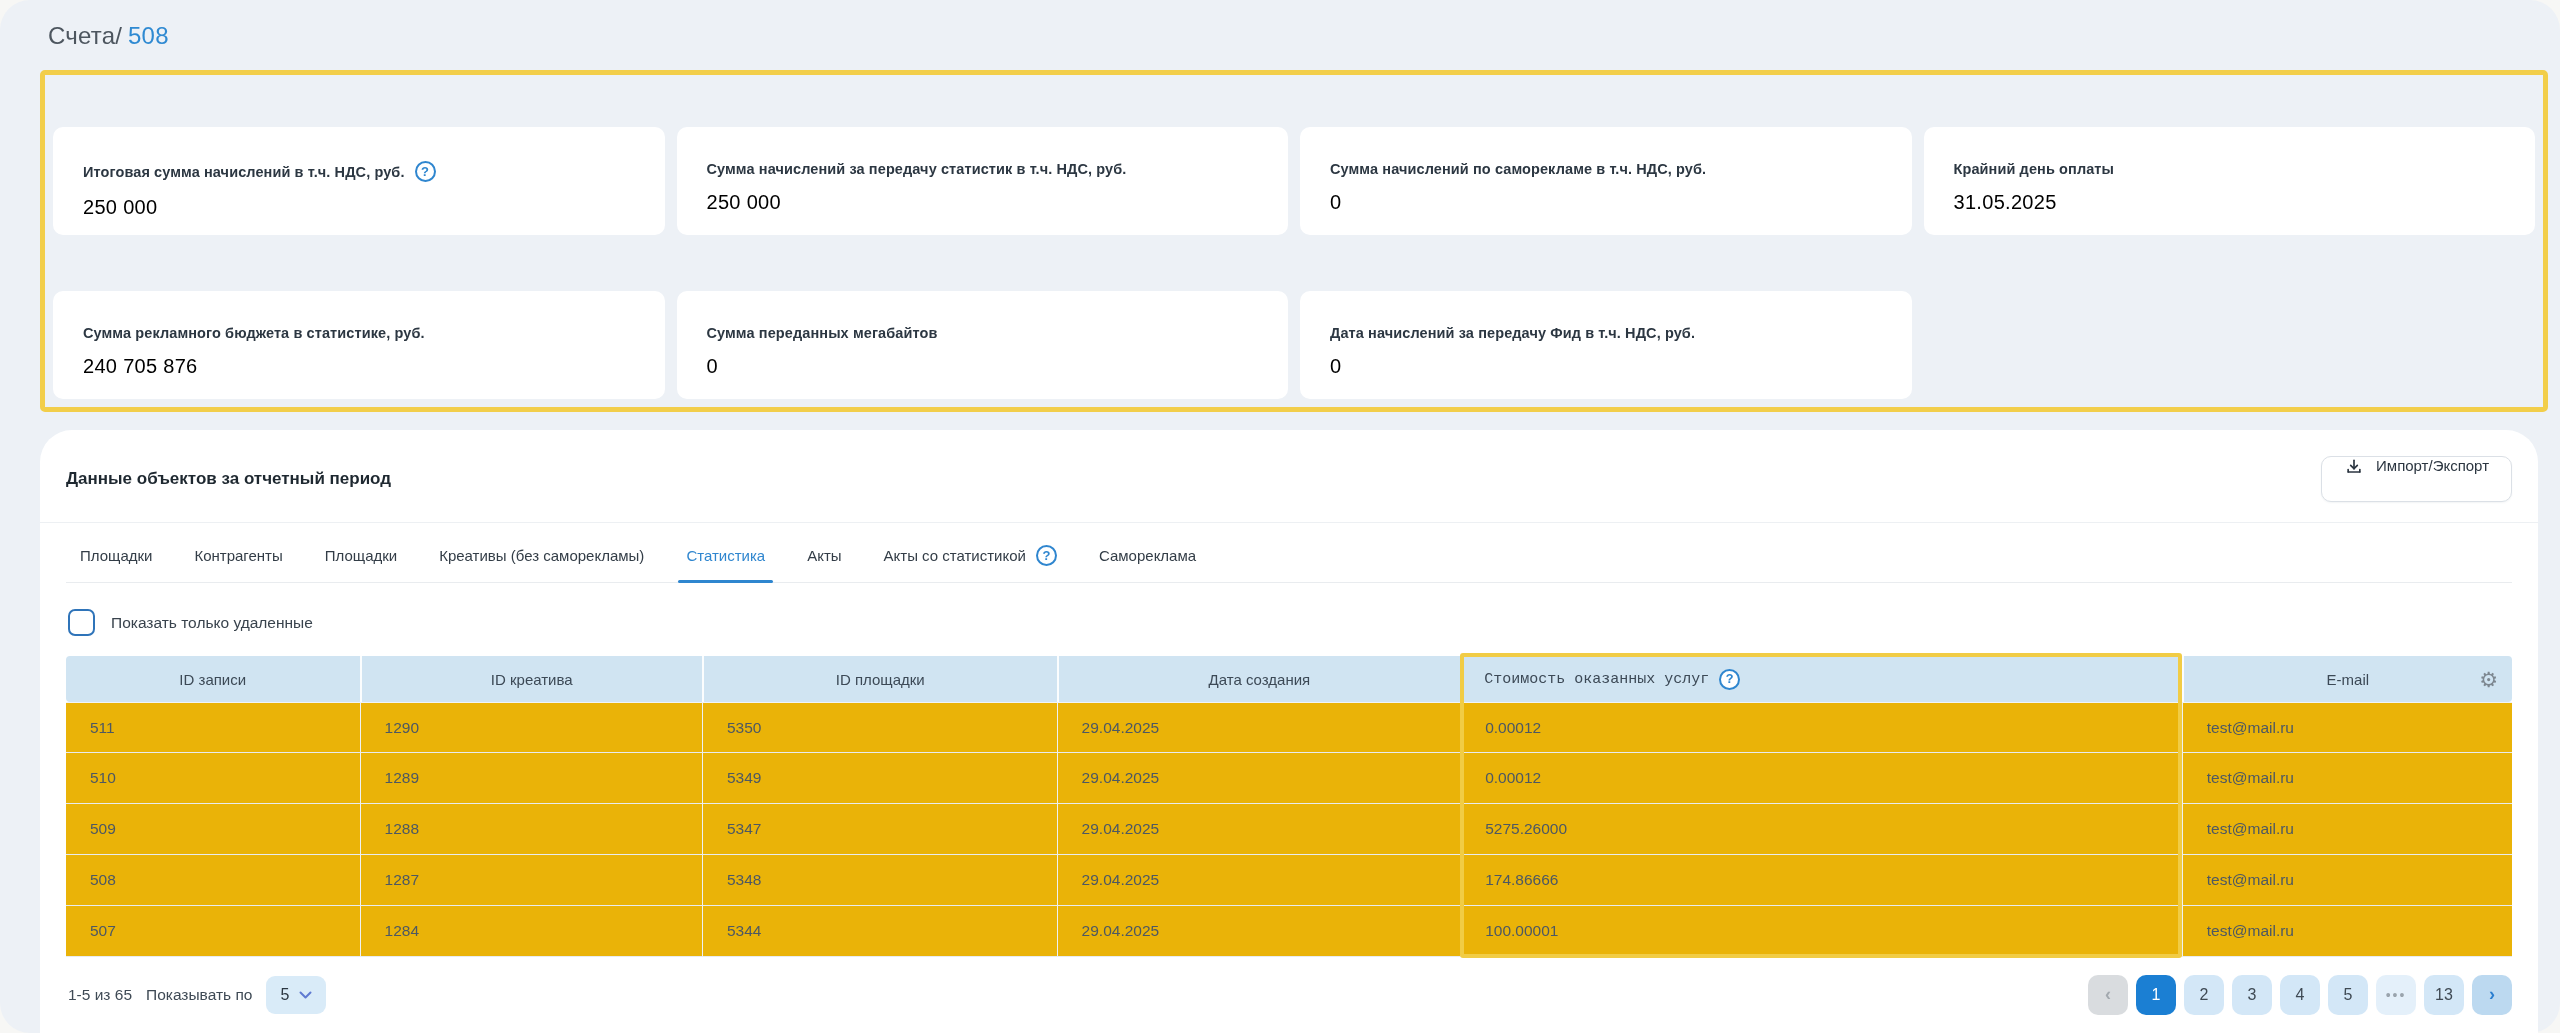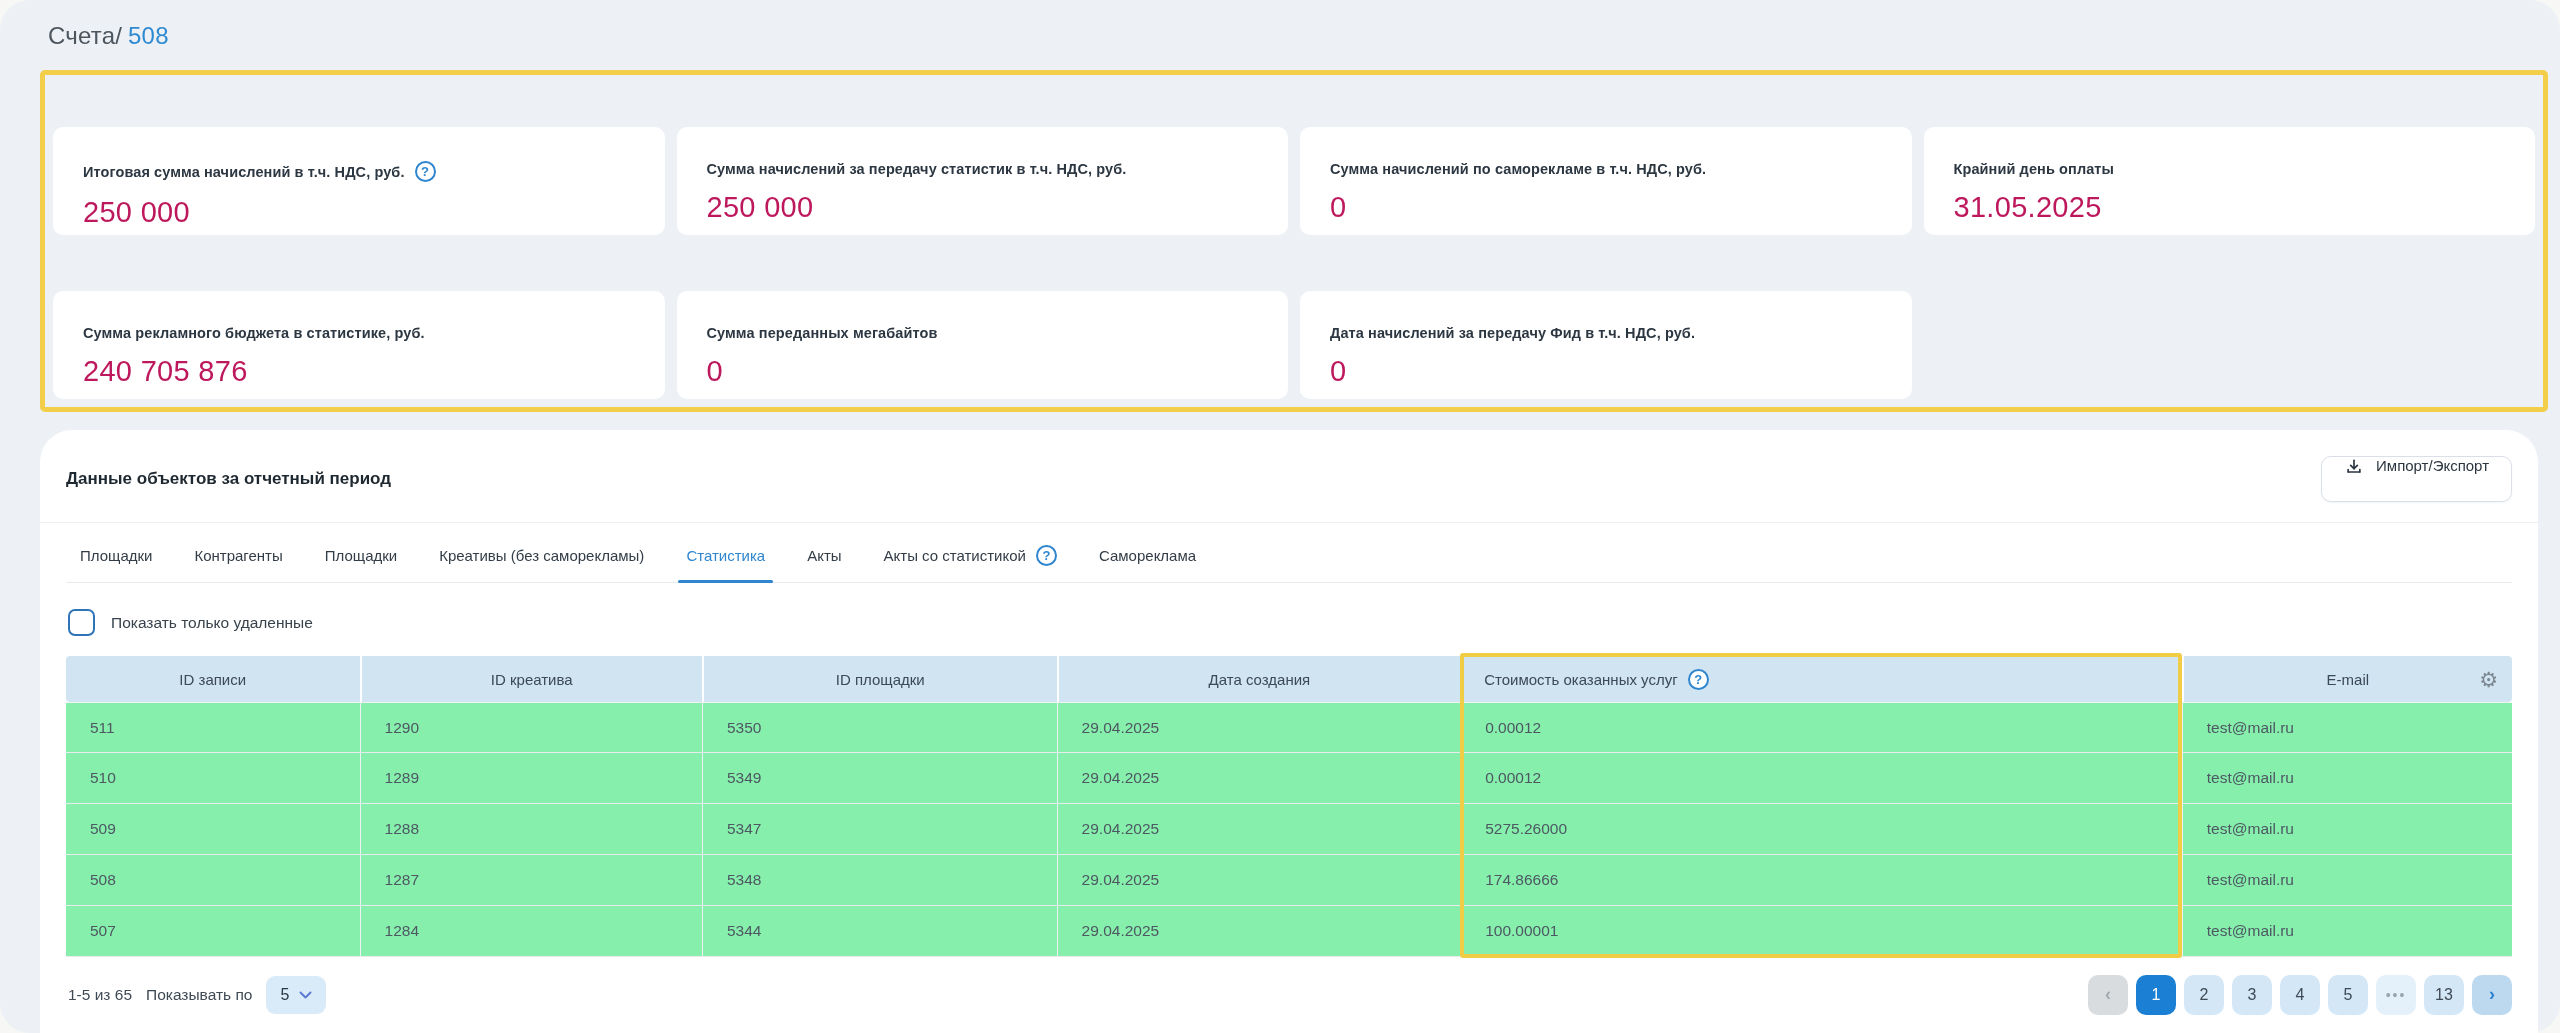--- a/index.html
+++ b/index.html
@@ -35,21 +35,21 @@
     gap: 12px;
   }
   .card {
     background: #ffffff;
     border-radius: 10px;
     padding: 34px 30px 0 30px;
     margin-top: 44px;
   }
   .card-label-row { display: flex; align-items: center; gap: 10px; }
   .card-label { font-size: 14.5px; font-weight: 700; color: #2c3742; letter-spacing: .1px; }
-  .card-value { margin-top: 14px; font-size: 29px; font-weight: 400; color: #be185d; letter-spacing: .3px; }
+  .card-value { margin-top: 14px; font-size: 20px; font-weight: 400; color: #000000; letter-spacing: .3px; }
   .help {
     display: inline-flex; align-items: center; justify-content: center;
     width: 21px; height: 21px; flex: 0 0 21px;
     border: 2px solid #2f86cf; border-radius: 50%;
     color: #2f86cf; font-size: 13px; font-weight: 700;
     background: #fff;
   }
 
   
   .panel {
@@ -90,26 +90,26 @@
   table { width: 100%; border-collapse: separate; border-spacing: 0; table-layout: fixed; }
   th {
     background: #d0e4f2; height: 46px;
     font-size: 15px; font-weight: 400; color: #3c4956;
     text-align: center; vertical-align: middle;
   }
   th:not(:first-child) { border-left: 2px solid #fbfdfe; }
   th:first-child { border-radius: 4px 0 0 4px; }
   th:last-child  { border-radius: 0 4px 4px 0; }
   th.col-cost { text-align: left; }
-  th.col-cost .th-inner { display: flex; align-items: center; gap: 10px; padding-left: 22px; }
+  th.col-cost .th-inner { display: flex; align-items: center; gap: 10px; padding-left: 22px; font-family: Liberation Mono, monospace; }
   th.col-email .th-inner { position: relative; display: flex; align-items: center; justify-content: center; }
   .gear { position: absolute; right: 14px; top: 50%; transform: translateY(-50%); font-size: 21px; color: #7d8790; cursor: pointer; line-height: 1; }
   td {
     height: 51px; font-size: 15.5px; color: #4d5863;
-    padding-left: 24px; background: #86efac;
+    padding-left: 24px; background: #eab308;
     border-bottom: 1px solid #e8ecef; vertical-align: middle;
   }
   td:not(:first-child) { border-left: 1px solid #eef1f4; }
   tr:first-child td { border-top: 1px solid #f1f4f6; }
   .cost-overlay {
     position: absolute; top: -3px; bottom: -1px;
     left: 57%; width: 29.5%;
     border: 4px solid #f1cc45; border-radius: 3px;
     pointer-events: none;
   }

